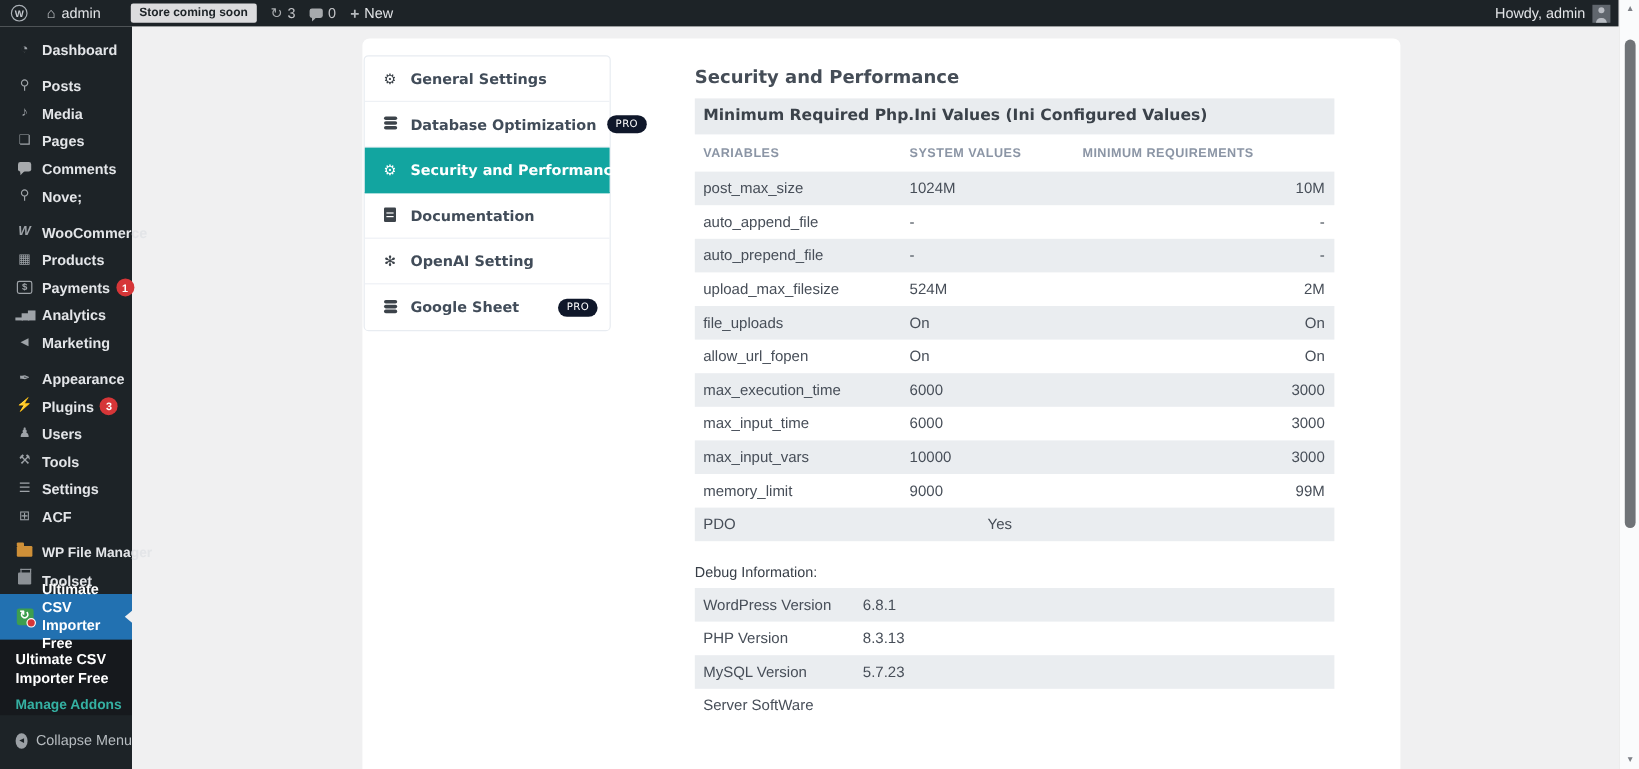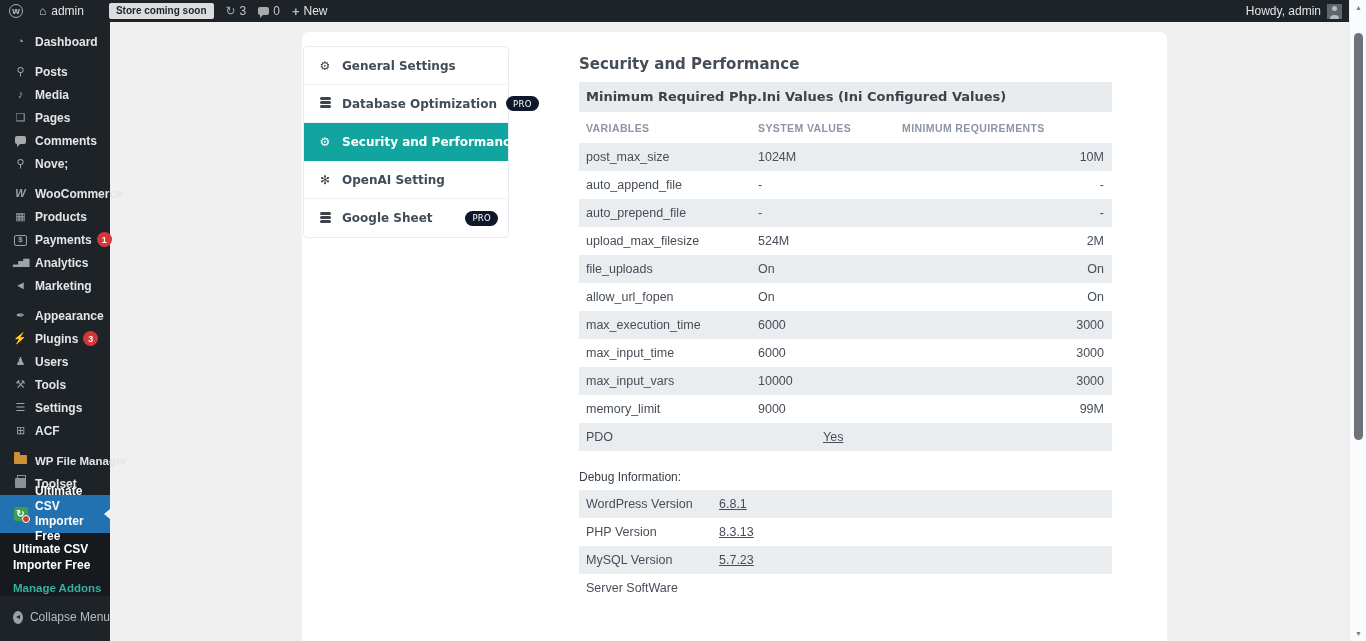--- a/index.html
+++ b/index.html
@@ -90,21 +90,21 @@
   .thead span { font-size:10.5px; font-weight:700; color:#8b95a5; letter-spacing:.4px; }
   .trow { display:flex; align-items:center; height:28px; font-size:12.5px; color:#474e58; }
   .trow.odd { background:#eaedf0; }
   .c1 { width:179px; padding-left:7px; }
   .c2 { width:144px; }
   .c3 { flex:1; text-align:right; padding-right:8px; }
   .thead .c3 { text-align:left; padding-right:0; }
   .sec-label { margin-top:19px; height:14px; line-height:14px; font-size:12px; font-weight:500; color:#373e47; margin-bottom:6px; }
   .cp1 { width:244px; padding-left:7px; }
   .cd1 { width:140px; padding-left:7px; }
-  .cflex { flex:1;text-decoration:underline; }
+  .cflex { flex:1; }
 
   
   .scrollbar { position:absolute; right:0; top:0; width:17px; height:641px; background:#fafbfc; border-left:1px solid #ececec; z-index:6; }
   .scroll-btn { position:absolute; left:0; width:17px; height:15px; display:flex; align-items:center; justify-content:center;
                 color:#7d8087; font-size:7px; cursor:pointer; }
   .scroll-btn.up { top:0; }
   .scroll-btn.down { bottom:0; }
   .scroll-thumb { position:absolute; left:4px; top:33px; width:9px; height:407px; background:#6f7377; border-radius:5px; cursor:grab; }
 </style>
 </head>
@@ -243,20 +243,24 @@
         <div class="tab">
           <span class="tab-ic"><span class="i-db"></span></span>
           <span class="tab-lbl">Database Optimization</span>
           <span class="pro-badge">PRO</span>
         </div>
         <div class="tab active">
           <span class="tab-ic">⚙</span>
           <span class="tab-lbl">Security and Performance</span>
         </div>
         <div class="tab">
+          <span class="tab-ic"><span class="i-doc"></span></span>
+          <span class="tab-lbl">Documentation</span>
+        </div>
+        <div class="tab">
           <span class="tab-ic">✻</span>
           <span class="tab-lbl">OpenAI Setting</span>
         </div>
         <div class="tab">
           <span class="tab-ic"><span class="i-db"></span></span>
           <span class="tab-lbl">Google Sheet</span>
           <span class="pro-badge">PRO</span>
         </div>
       </div>
 

